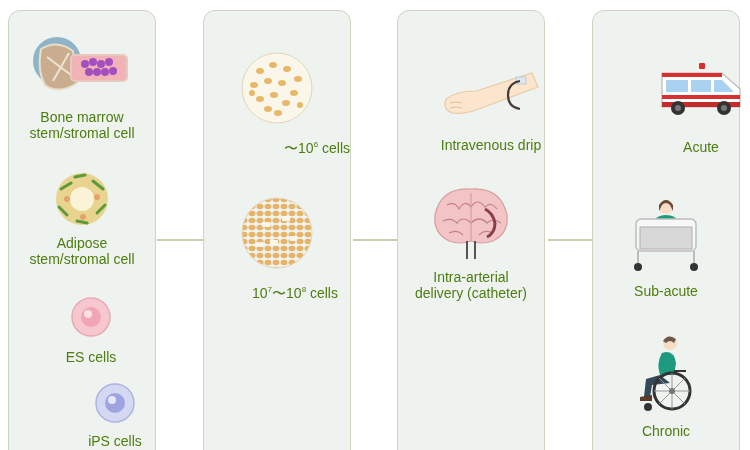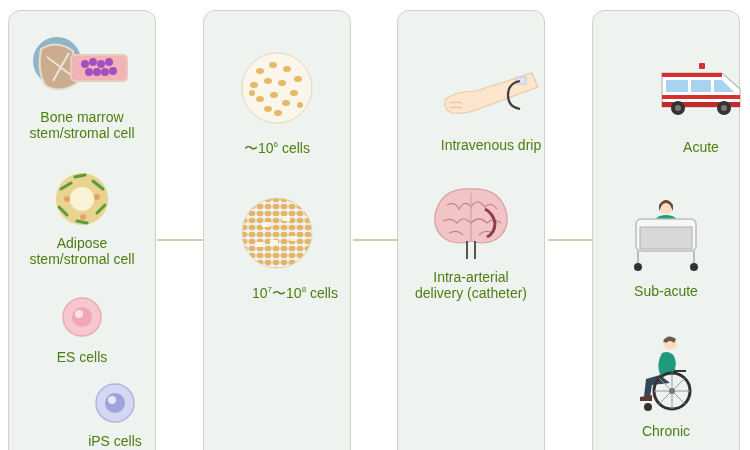--- a/index.html
+++ b/index.html
@@ -67,41 +67,41 @@
           <circle cx="50" cy="28" r="3"></circle>
           <circle cx="36" cy="48" r="3"></circle>
         </g>
     </svg>
     <div class="label" style="margin-top:6px;">
       <div>Adipose</div>
       <div>stem/stromal cell</div>
     </div>
   </div>
 
-  <div class="item" style="top:284px;">
+  <div class="item" style="top:284px;padding-left:9px;">
     <svg width="44" height="44" viewBox="0 0 44 44">
       <circle cx="22" cy="22" r="19" fill="#f6c7cf" stroke="#e8aab5" stroke-width="1.5"></circle>
       <circle cx="22" cy="22" r="10" fill="#f0a6b4"></circle>
       <circle cx="19" cy="19" r="4" fill="#fbe1e6"></circle>
     </svg>
     <div class="label" style="margin-top:10px;">ES cells</div>
   </div>
 
   <div class="item" style="top:370px;padding-left:33px;">
     <svg width="44" height="44" viewBox="0 0 44 44">
       <circle cx="22" cy="22" r="19" fill="#d4d8f3" stroke="#aeb4e0" stroke-width="1.5"></circle>
       <circle cx="22" cy="22" r="10" fill="#9ea5de"></circle>
       <circle cx="19" cy="19" r="4" fill="#e6e8fa"></circle>
     </svg>
     <div class="label" style="margin-top:8px;">iPS cells</div>
   </div>
 </div>
 
 <div class="panel" style="left:203px;">
-  <div class="item" style="top:40px;">
+  <div class="item" style="top:40px;text-align:right;">
     <svg width="74" height="74" viewBox="0 0 74 74">
       <circle cx="37" cy="37" r="35" fill="#fbf6ea" stroke="#e4d6b8" stroke-width="1"></circle>
       <g fill="#e7b76a">
         <ellipse cx="20" cy="20" rx="4" ry="3"></ellipse>
           <ellipse cx="33" cy="14" rx="4" ry="3"></ellipse>
           <ellipse cx="47" cy="18" rx="4" ry="3"></ellipse>
         <ellipse cx="58" cy="28" rx="4" ry="3"></ellipse>
           <ellipse cx="14" cy="34" rx="4" ry="3"></ellipse>
           <ellipse cx="28" cy="30" rx="4" ry="3"></ellipse>
         <ellipse cx="42" cy="32" rx="4" ry="3"></ellipse>

